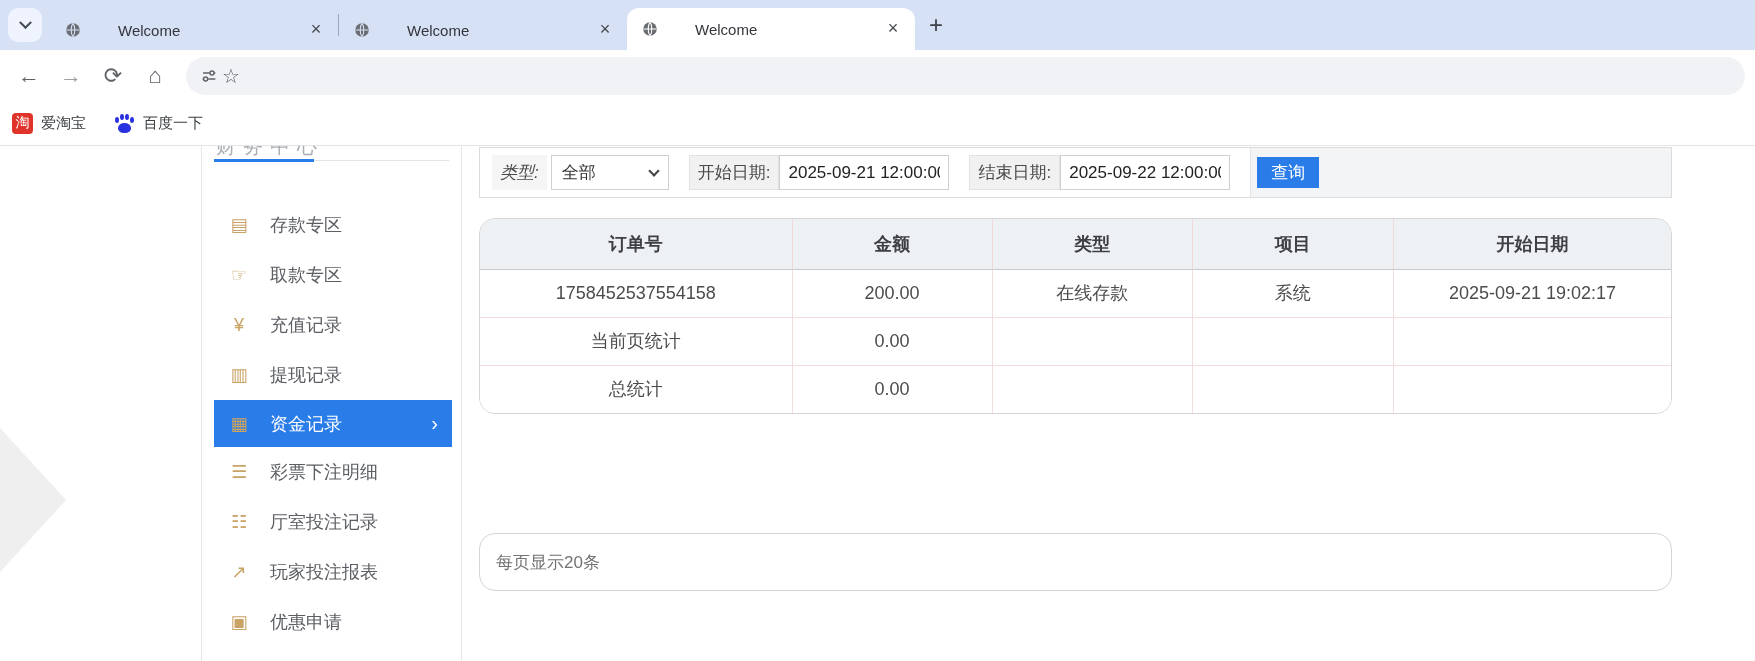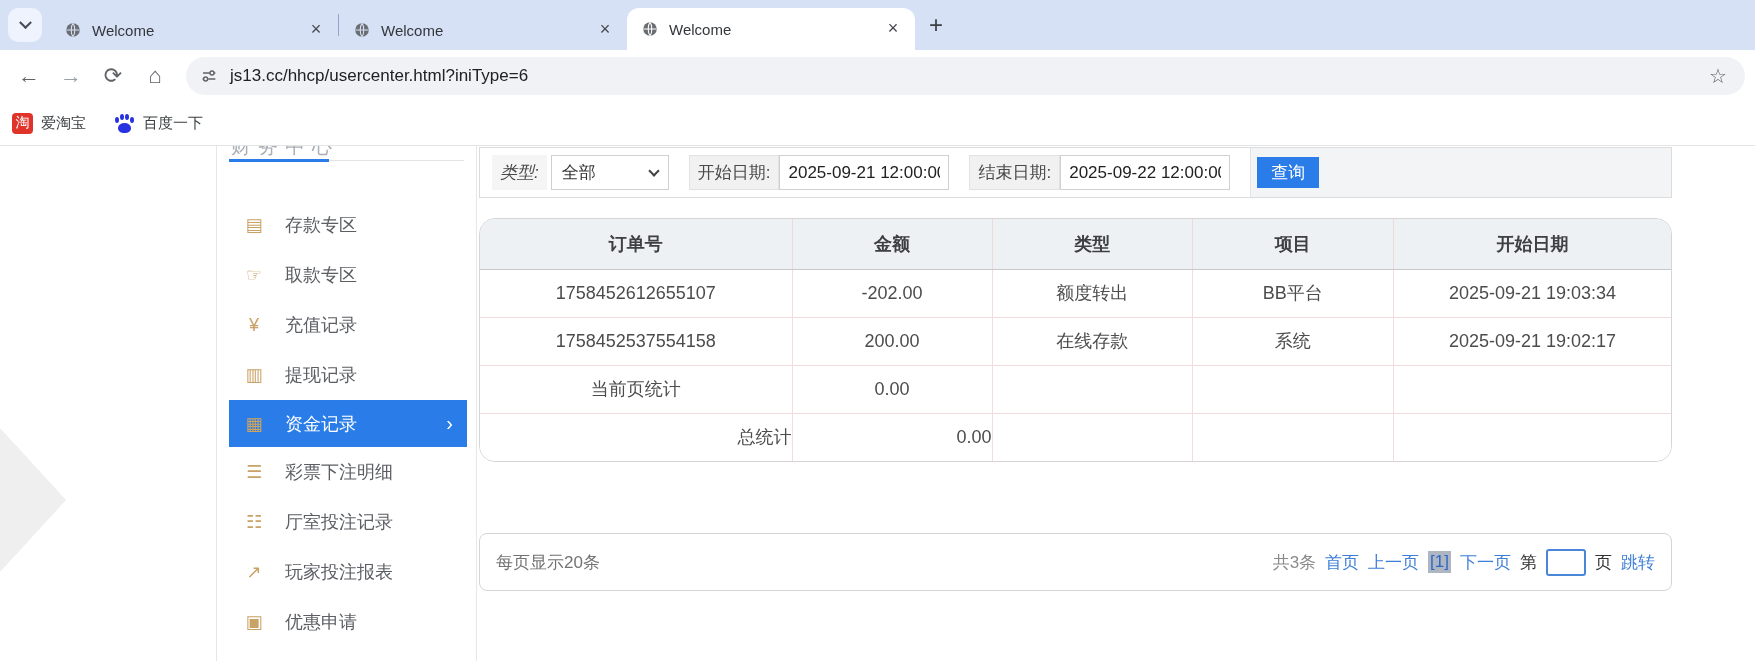--- a/index.html
+++ b/index.html
@@ -8,21 +8,21 @@
   .screen { position:relative; width:1755px; height:661px; background:#fff; }
 
   
   .tabstrip { position:absolute; left:0; top:0; width:1755px; height:50px;
     background:#d7e1f6; display:flex; align-items:flex-end; }
   .tabsearch { width:34px; height:34px; margin:0 8px 8px 8px; border-radius:10px;
     background:#eef3fd; display:flex; align-items:center; justify-content:center; cursor:pointer; }
   .chev-down { width:9px; height:9px; border-right:2px solid #454b52; border-bottom:2px solid #454b52;
     transform:rotate(45deg) translate(-2px,-2px); }
   .tab { width:288px; height:40px; display:flex; align-items:center; padding:0 10px 0 14px;
-    color:#33363b; font-size:15px; position:relative; }
+    color:#33363b; font-size:15px; position:relative;gap:26px; }
   .tab .title { flex:1; margin-left:10px; white-space:nowrap; overflow:hidden; }
   .tab .close { font-size:18px; color:#44474d; width:24px; height:24px; line-height:22px;
     text-align:center; border-radius:50%; }
   .tab.active { background:#fff; border-radius:12px 12px 0 0; height:42px; }
   .tabdivider { width:1px; height:22px; background:#98a6c6; margin-bottom:14px; }
   .newtab { width:30px; height:30px; margin:0 0 10px 6px; font-size:24px; color:#3c4043;
     display:flex; align-items:center; justify-content:center; border-radius:50%; }
 
   
   .toolbar { position:absolute; left:0; top:50px; width:1755px; height:51px; background:#fff;
@@ -50,21 +50,21 @@
     box-shadow:5px -3px 0 0 #2932e1, 10px -3px 0 0 #2932e1, 15px 0 0 0 #2932e1; }
 
   
   .page { position:absolute; left:0; top:146px; width:1755px; height:515px; background:#fff; }
   .watermark { position:absolute; left:0; top:282px; width:0; height:0;
     border-top:72px solid transparent; border-bottom:72px solid transparent;
     border-left:66px solid #efefef; }
 
   
   .sidebar { position:absolute; left:201px; top:0; width:261px; height:515px; background:#fff;
-    border-left:1px solid #e7e7e7; border-right:1px solid #e7e7e7;margin-left:15px; }
+    border-left:1px solid #e7e7e7; border-right:1px solid #e7e7e7; }
   .sb-head { height:10px; overflow:hidden; margin:0 0 0 14px; }
   .sb-head-text { display:block; transform:translateY(-13px); font-size:20px; color:#a9aeb5;
     letter-spacing:7px; white-space:nowrap; }
   .sb-underline { position:relative; margin:3px 12px 0 12px; height:3px; }
   .sb-underline .blueseg { position:absolute; left:0; top:0; width:100px; height:3px; background:#2a7ce8; }
   .sb-underline .grayseg { position:absolute; left:100px; right:0; top:1px; height:1px; background:#e4e4e4; }
   .sb-nav { margin-top:38px; }
   .sb-item { height:50px; display:flex; align-items:center; padding-left:24px; cursor:pointer;
     color:#5b5e63; font-size:18px; position:relative; }
   .sb-icon { width:26px; text-align:center; font-size:18px; color:#c9a265; margin-right:18px; }
@@ -97,24 +97,24 @@
   .tablebox { position:absolute; left:0; top:72px; width:1193px; border:1px solid #d5d5d5;
     border-radius:16px; overflow:hidden; background:#fff; }
   table { width:100%; border-collapse:collapse; table-layout:fixed; }
   col.c0{width:26.2%} col.c1{width:16.8%} col.c2{width:16.8%} col.c3{width:16.9%} col.c4{width:23.3%}
   thead th { height:50px; background:#eef1f4; font-size:18px; color:#3d3f42; font-weight:bold;
     border-right:1px solid #f0d9d9; border-bottom:1px solid #c6cacf; }
   thead th:last-child { border-right:none; }
   tbody td { height:48px; text-align:center; font-size:18px; color:#4c4c4c;
     border-right:1px solid #f3dcdc; border-bottom:1px solid #f3dcdc; background:#fff; }
   tbody td:last-child { border-right:none; }
-  tbody tr:last-child td { border-bottom:none;text-align:right; }
+  tbody tr:last-child td { border-bottom:none; }
 
   .pager { position:absolute; left:0; top:387px; width:1193px; height:58px;
-    border:1px solid #d5d5d5; border-radius:8px; background:#fff;
+    border:1px solid #d5d5d5; border-radius:16px; background:#fff;
     display:flex; align-items:center; justify-content:space-between; padding:0 16px; }
   .pager-left { font-size:17px; color:#737373; }
   .pager-right { display:flex; align-items:center; font-size:17px; }
   .pager-right > * { margin-left:9px; }
   .pg-total { color:#8a8a8a; }
   .pg-link { color:#3d7ed8; cursor:pointer; text-decoration:none; }
   .pg-current { color:#2f66c9; background:#aeb6c2; padding:1px 2px; }
   .pg-text { color:#333; }
   .pg-input { width:40px; height:27px; border:2px solid #4a86d8; border-radius:3px;
     font-size:16px; text-align:center; }
@@ -164,21 +164,20 @@
     <span class="navbtn">←</span>
     <span class="navbtn dim">→</span>
     <span class="navbtn">⟳</span>
     <span class="navbtn">⌂</span>
     <div class="addressbar">
       <svg width="18" height="18" viewBox="0 0 24 24">
           <path d="M4 8h9M19 8h1.5M3.5 16h1M11 16h9.5" stroke="#5f6368" stroke-width="2" fill="none"></path>
           <circle cx="16" cy="8" r="2.7" fill="none" stroke="#5f6368" stroke-width="2"></circle>
           <circle cx="7.5" cy="16" r="2.7" fill="none" stroke="#5f6368" stroke-width="2"></circle>
         </svg>
-      <span class="url">js13.cc/hhcp/usercenter.html?iniType=6</span>
       <span class="star">☆</span>
     </div>
   </div>
 
   <div class="bookmarks">
     <span class="bm">
       <span class="tb-icon">淘</span>
       <span class="label">爱淘宝</span>
     </span>
     <span class="bm">
@@ -272,27 +271,20 @@
             <tr>
               <th>订单号</th>
               <th>金额</th>
               <th>类型</th>
               <th>项目</th>
               <th>开始日期</th>
             </tr>
           </thead>
           <tbody>
             <tr>
-              <td>1758452612655107</td>
-              <td>-202.00</td>
-              <td>额度转出</td>
-              <td>BB平台</td>
-              <td>2025-09-21 19:03:34</td>
-            </tr>
-            <tr>
               <td>1758452537554158</td>
               <td>200.00</td>
               <td>在线存款</td>
               <td>系统</td>
               <td>2025-09-21 19:02:17</td>
             </tr>
             <tr>
               <td>当前页统计</td>
               <td>0.00</td>
               <td></td>
@@ -305,28 +297,17 @@
               <td></td>
               <td></td>
               <td></td>
             </tr>
           </tbody>
         </table>
       </div>
 
       <div class="pager">
         <span class="pager-left">每页显示20条</span>
-        <span class="pager-right">
-          <span class="pg-total">共3条</span>
-          <a class="pg-link">首页</a>
-          <a class="pg-link">上一页</a>
-          <span class="pg-current">[1]</span>
-          <a class="pg-link">下一页</a>
-          <span class="pg-text">第</span>
-          <input class="pg-input" value="" style="">
-          <span class="pg-text">页</span>
-          <a class="pg-link">跳转</a>
-        </span>
       </div>
 
     </main>
   </div>
 </div>
 
 </body></html>

